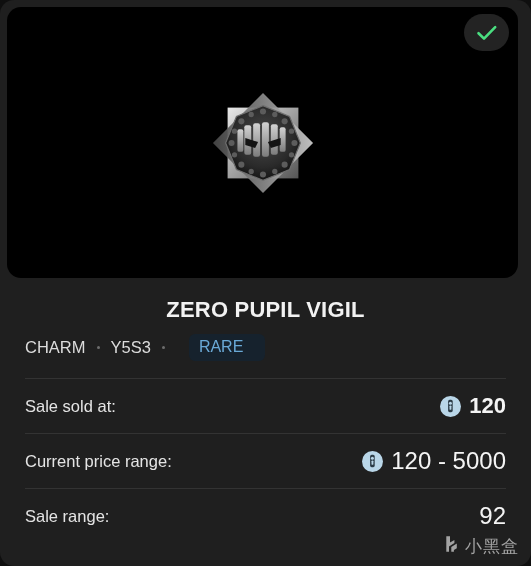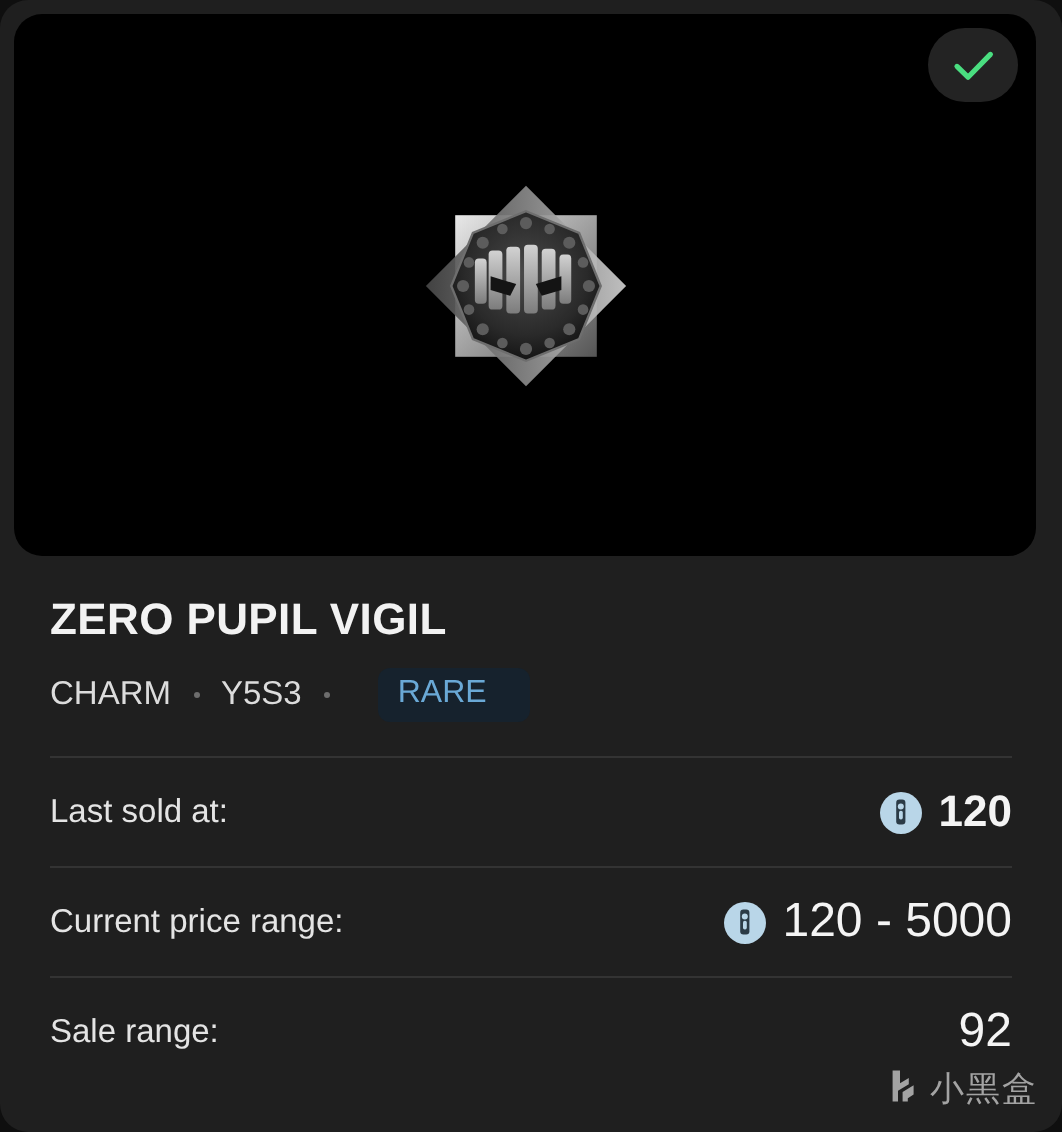--- a/index.html
+++ b/index.html
@@ -17,20 +17,21 @@
 
   
   .card {
     position: relative;
     width: 531px;
     height: 566px;
     box-sizing: border-box;
     background: #1f1f1f;
     border-radius: 14px;
     overflow: hidden;
+    text-align: center;
   }
 
   
   .hero {
     position: absolute;
     left: 7px;
     top: 7px;
     width: 511px;
     height: 271px;
     background: #000000;
@@ -254,21 +255,21 @@
       <span class="meta-text">CHARM</span>
       <span class="meta-dot"></span>
       <span class="meta-text">Y5S3</span>
       <span class="meta-dot"></span>
       <span class="rarity-badge">RARE</span>
     </div>
 
     <div class="stats">
 
       <div class="stat-row">
-        <span class="stat-label">Last sold at:</span>
+        <span class="stat-label">Sale sold at:</span>
         <span class="stat-value bold">
           <span class="coin">
             <svg width="11" height="14" viewBox="0 0 11 14">
               <rect x="3.1" y="0.8" width="4.6" height="12.4" rx="1.6" fill="#2b3b46"></rect>
               <circle cx="5.4" cy="4.3" r="1.5" fill="#b9d6e8"></circle>
               <rect x="4.5" y="6.4" width="1.9" height="4.4" rx="0.9" fill="#b9d6e8"></rect>
             </svg>
           </span>
           <span>120</span>
         </span>

